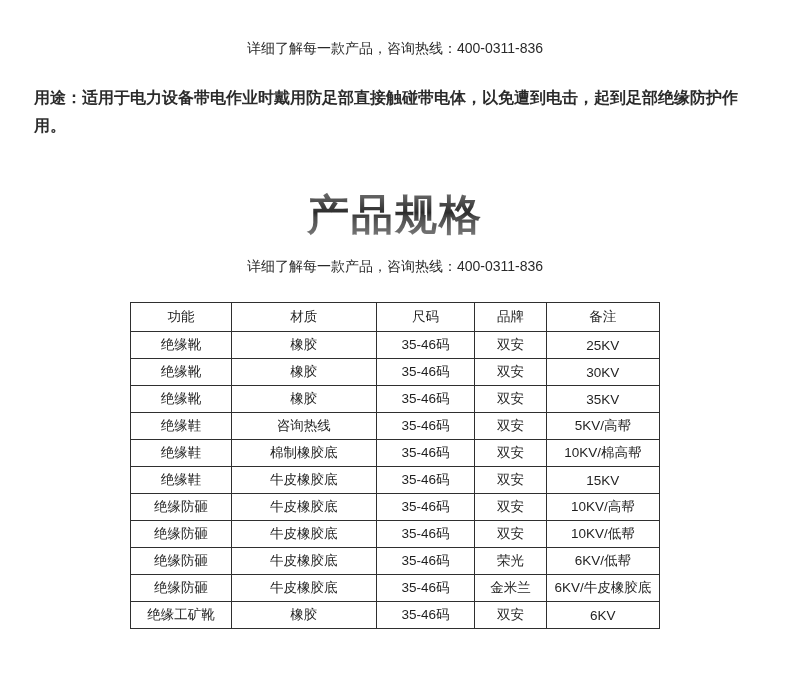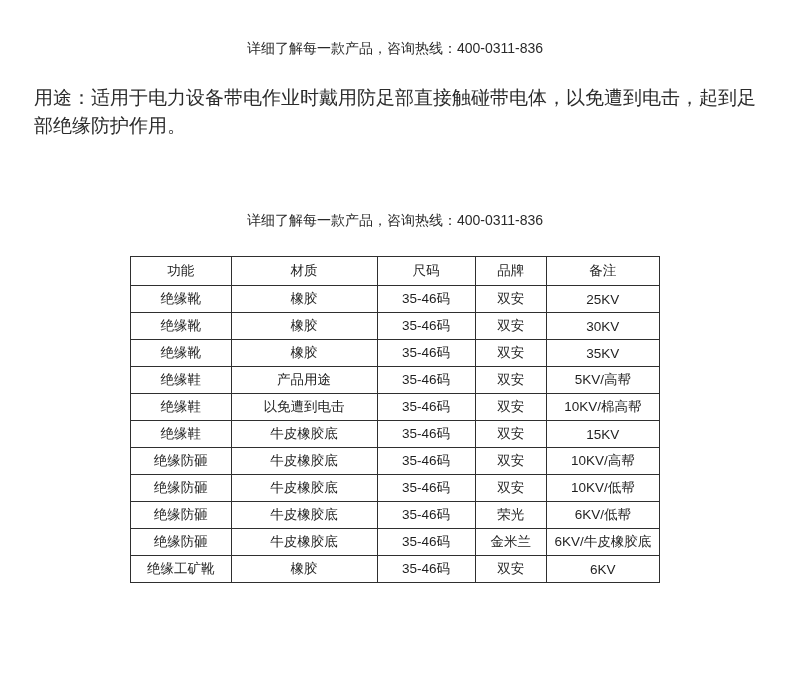--- a/index.html
+++ b/index.html
@@ -36,23 +36,24 @@
   }
   .section-sub {
     text-align: center;
     font-size: 14px;
     color: #2a2a2a;
     margin-top: 18px;
   }
   .block-1 { padding-top: 22px; }
   .usage-text {
     margin: 26px 34px 0 34px;
-    font-size: 19px;
+    font-size: 16px;
     line-height: 28px;
     color: #2b2b2b;
+    font-weight: bold;
   }
   .block-2 { padding-top: 52px; }
   .block-2 .section-sub { margin-top: 20px; }
 
   
   .spec-wrap {
     margin-top: 26px;
     display: flex;
     justify-content: center;
   }
@@ -83,20 +84,21 @@
 <body>
 
 <div class="page">
 
   <div class="block-1">
     <div class="section-sub">详细了解每一款产品，咨询热线：400-0311-836</div>
     <div class="usage-text">用途：适用于电力设备带电作业时戴用防足部直接触碰带电体，以免遭到电击，起到足部绝缘防护作用。</div>
   </div>
 
   <div class="block-2">
+    <div class="section-title">产品规格</div>
     <div class="section-sub">详细了解每一款产品，咨询热线：400-0311-836</div>
 
     <div class="spec-wrap">
       <table class="spec">
         <thead>
           <tr>
             <td class="col-a">功能</td>
             <td class="col-b">材质</td>
             <td class="col-c">尺码</td>
             <td class="col-d">品牌</td>
@@ -120,28 +122,28 @@
           </tr>
           <tr>
             <td>绝缘靴</td>
             <td>橡胶</td>
             <td>35-46码</td>
             <td>双安</td>
             <td>35KV</td>
           </tr>
           <tr>
             <td>绝缘鞋</td>
-            <td>产品用途</td>
+            <td>咨询热线</td>
             <td>35-46码</td>
             <td>双安</td>
             <td>5KV/高帮</td>
           </tr>
           <tr>
             <td>绝缘鞋</td>
-            <td>以免遭到电击</td>
+            <td>棉制橡胶底</td>
             <td>35-46码</td>
             <td>双安</td>
             <td>10KV/棉高帮</td>
           </tr>
           <tr>
             <td>绝缘鞋</td>
             <td>牛皮橡胶底</td>
             <td>35-46码</td>
             <td>双安</td>
             <td>15KV</td>

